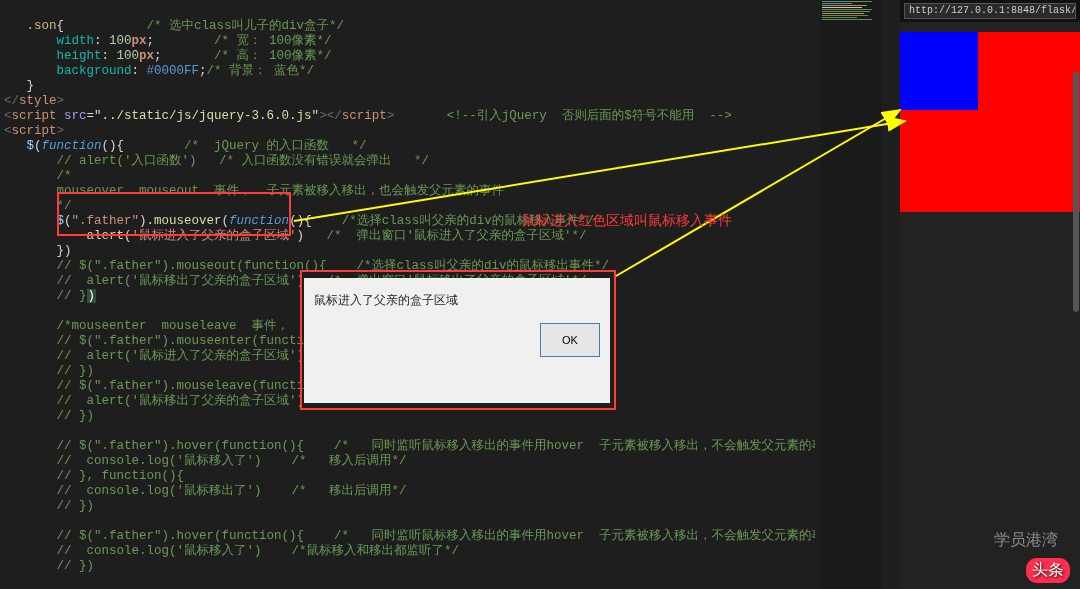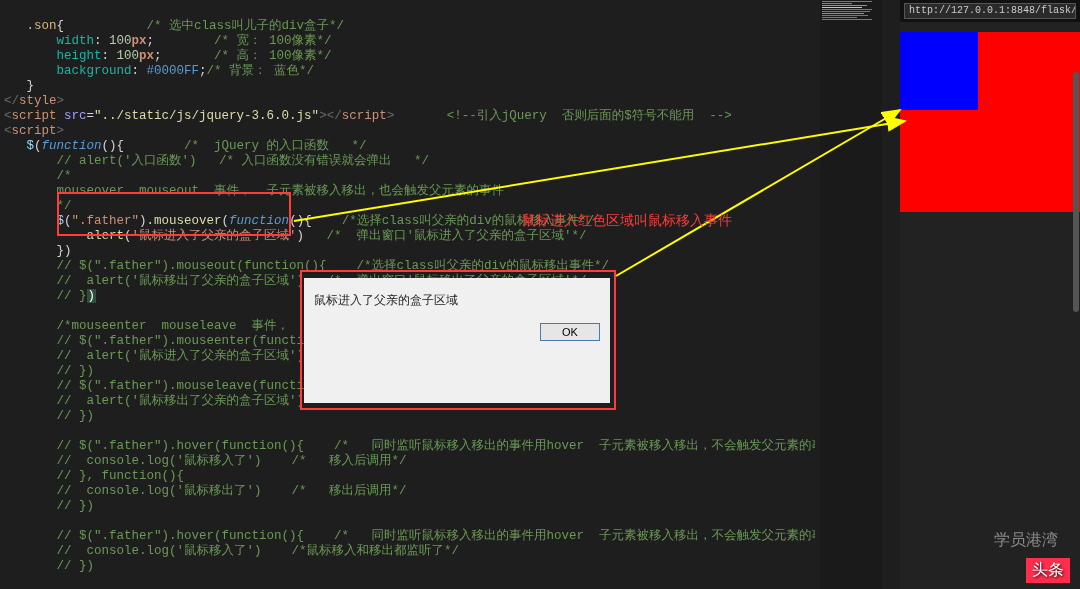--- a/index.html
+++ b/index.html
@@ -93,21 +93,21 @@
       font-size: 12px;
       color: #222;
     }
     .alert-footer {
       display: flex;
       justify-content: flex-end;
       padding: 6px 10px;
     }
     .alert-ok {
       width: 60px;
-      height: 18px;
+      height: 34px;
       font-size: 11px;
       background: #e6e6e6;
       border: 1px solid #4a7ab0;
       cursor: pointer;
       display: flex;
       align-items: center;
       justify-content: center;
     }
     .preview-wrap {
       position: absolute;
@@ -218,20 +218,21 @@
       text-shadow: 1px 1px 3px #000;
       display: flex;
       align-items: center;
       gap: 4px;
     }
     .watermark .head {
       background: #ff2e4d;
       color: #fff;
       padding: 2px 6px;
       font-size: 16px;
+      border-radius: 11px;
     }
     .watermark2 {
       position: absolute;
       right: 22px;
       bottom: 38px;
       color: #ccc;
       font-size: 16px;
       opacity: 0.6;
     }
     .cursor-block { background:#2f4f3c; color:#fff; padding:0 1px; }

